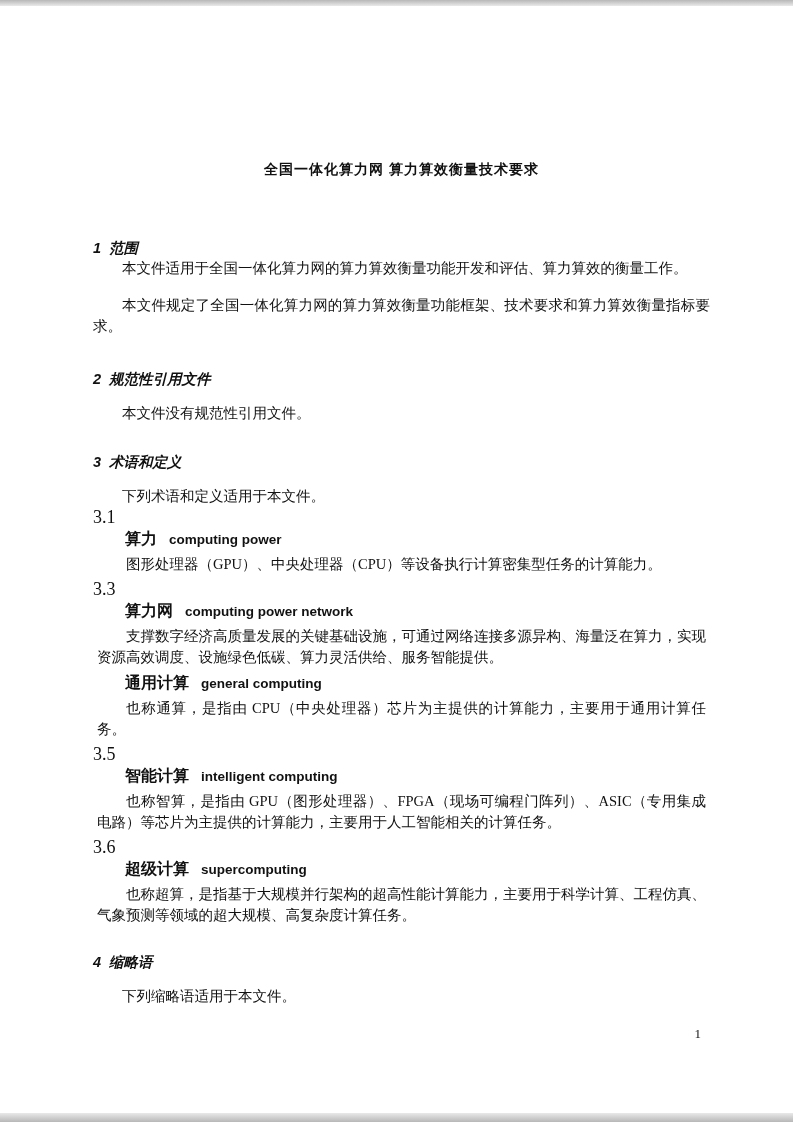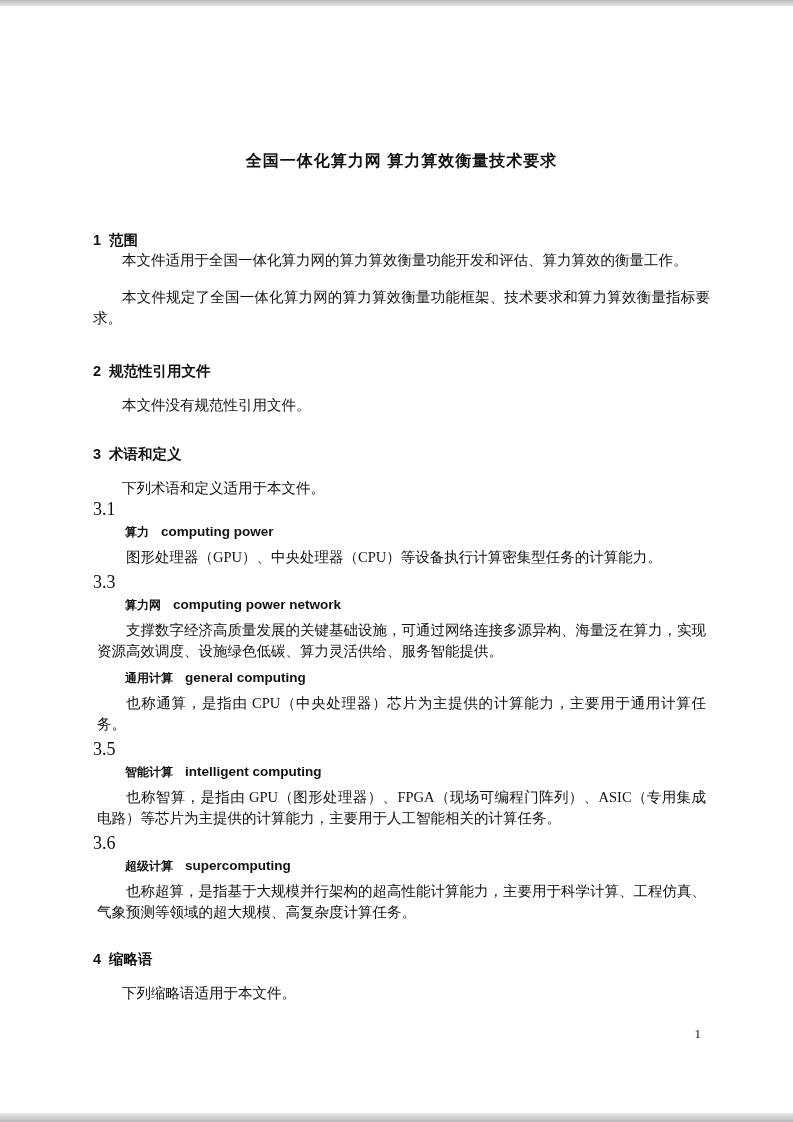--- a/index.html
+++ b/index.html
@@ -13,38 +13,39 @@
     position: relative;
     overflow: hidden;
   }
   .edge { position: absolute; left: 0; width: 100%; }
   .edge-top { top: 0; height: 6px; background: linear-gradient(to bottom, #b7b7b7, #e9e9e9); }
   .edge-bottom { bottom: 0; height: 9px; background: linear-gradient(to top, #b7b7b7, #e9e9e9); }
 
   .content { padding: 0 83px 0 93px; }
 
   .doc-title {
-    margin: 0;
+    margin: 8px;
     padding-top: 146px;
     text-align: center;
     font-family: "Liberation Sans", "DejaVu Sans", sans-serif;
-    font-size: 16px;
+    font-size: 14px;
     line-height: 30px;
     font-weight: bold;
     letter-spacing: 1px;
     white-space: pre-wrap;
   }
 
   .sec-heading {
     margin: 0;
     font-family: "Liberation Sans", "DejaVu Sans", sans-serif;
     font-size: 14.5px;
     line-height: 20px;
     font-weight: bold;
     white-space: pre-wrap;
+    font-style: italic;
   }
 
   .body-para {
     margin: 0;
     font-size: 14.5px;
     line-height: 21px;
     text-indent: 2em;
     text-align: justify;
   }
 
@@ -56,21 +57,21 @@
   }
   .term-line {
     margin: 0;
     line-height: 21px;
     padding-left: 2em;
     font-weight: bold;
     white-space: pre-wrap;
   }
   .term-zh {
     font-family: "Liberation Sans", "DejaVu Sans", sans-serif;
-    font-size: 12px;
+    font-size: 16px;
   }
   .term-en {
     font-family: Liberation Sans, sans-serif;
     font-size: 13.5px;
     margin-left: 12px;
   }
   .term-def {
     margin: 4px;
     font-size: 14.5px;
     line-height: 21px;

